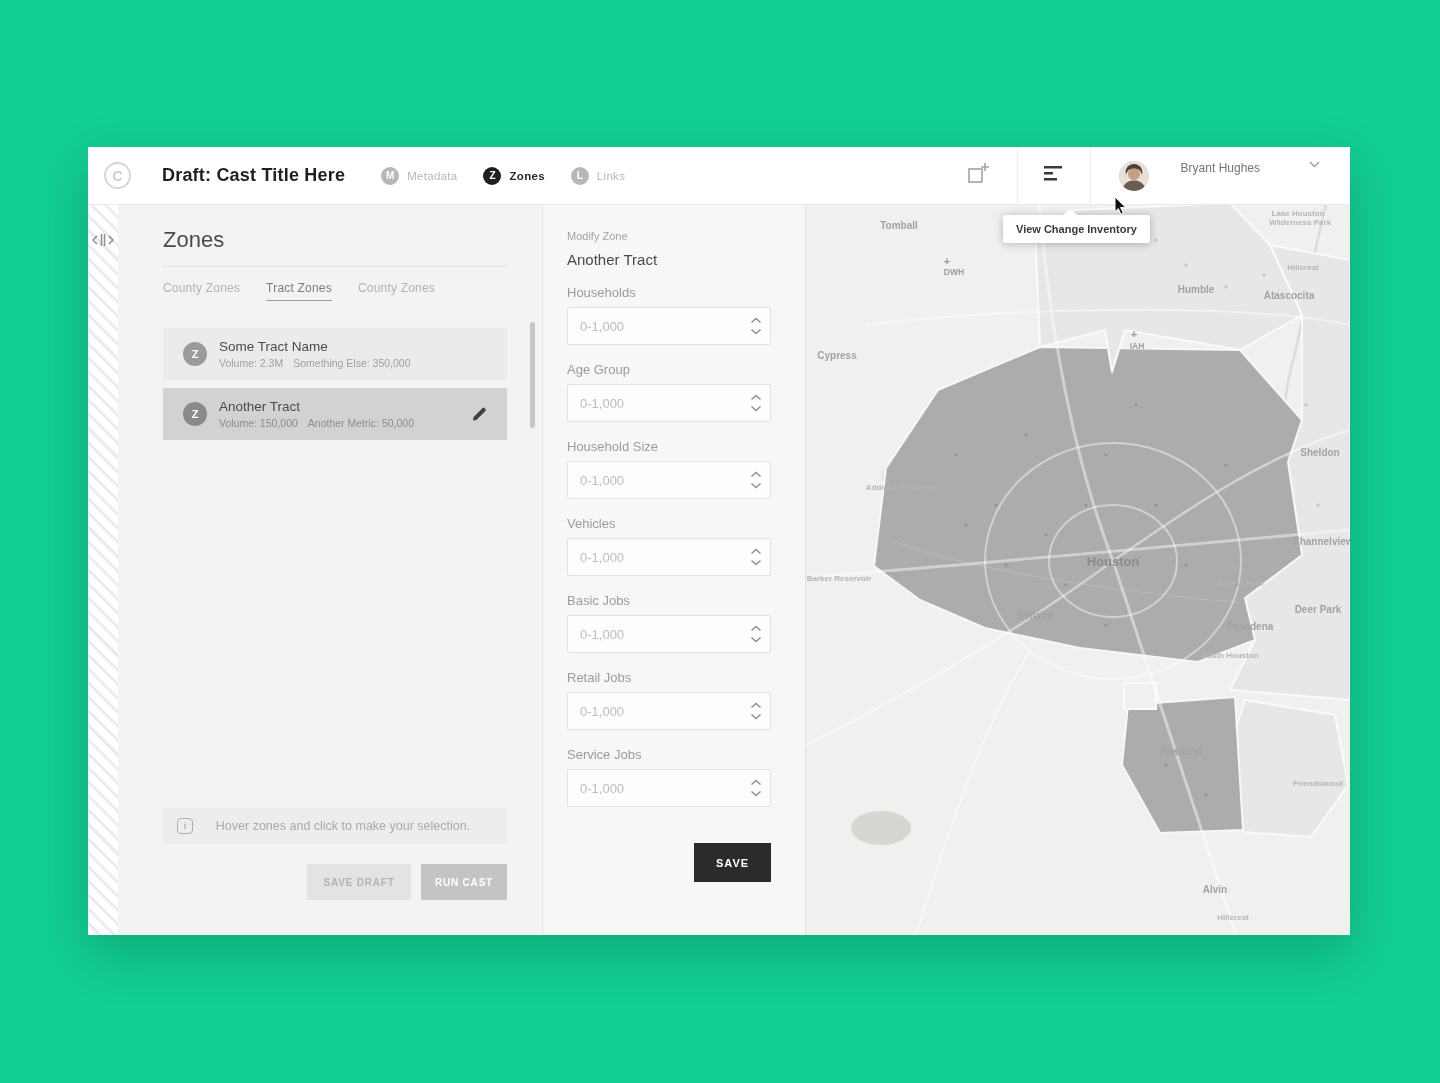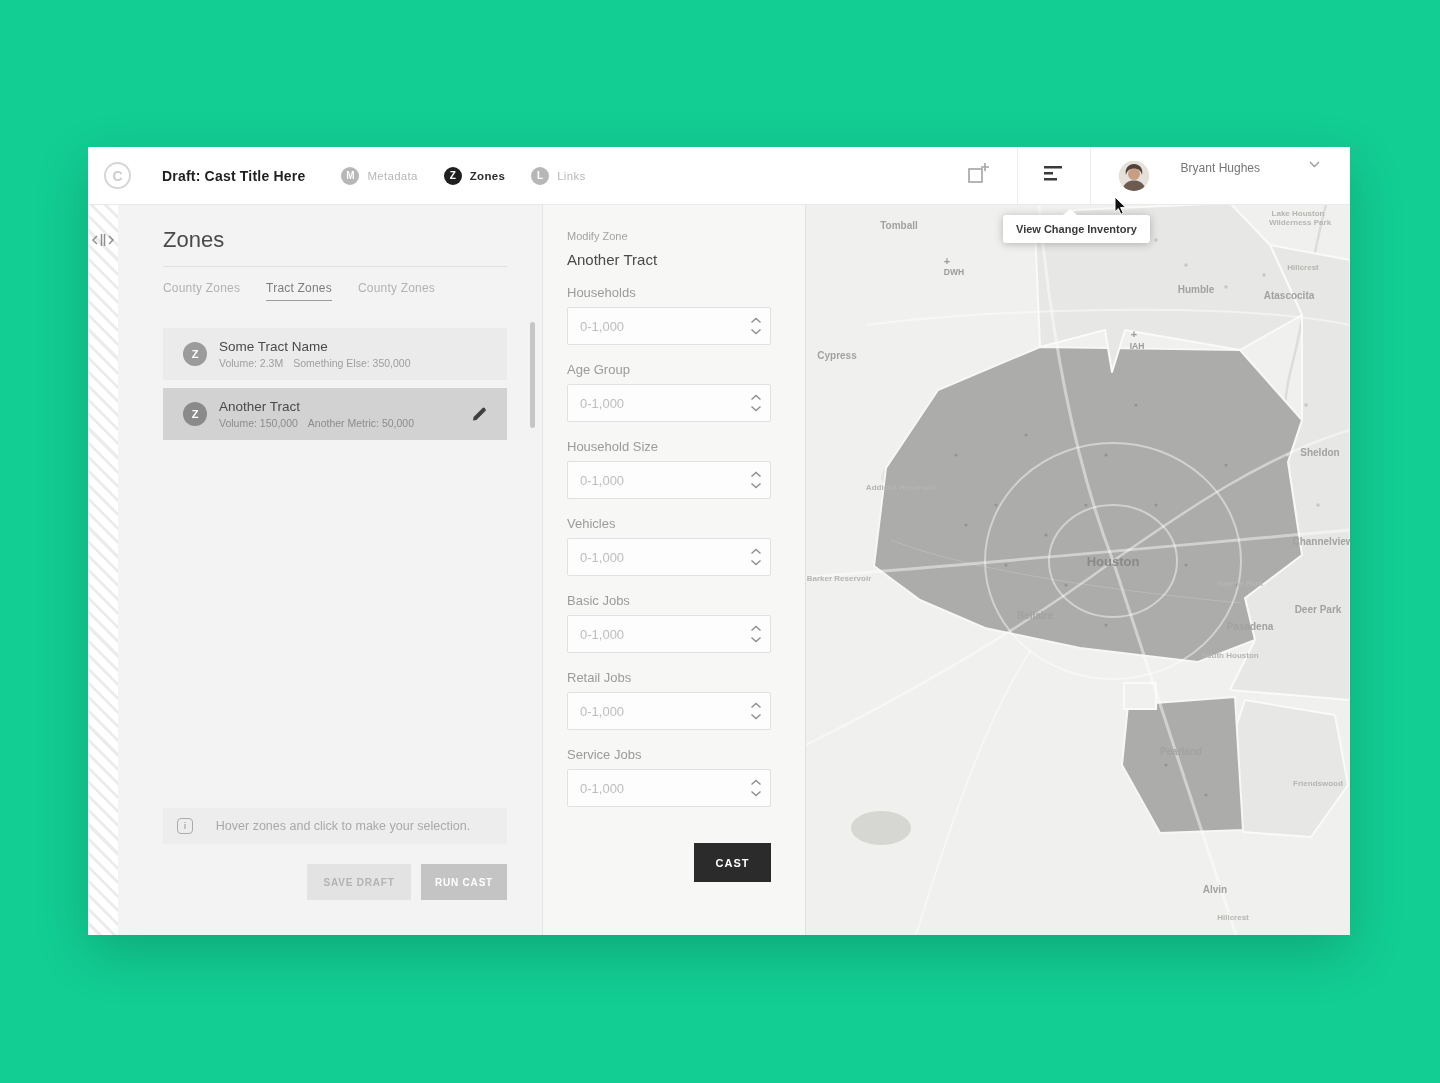--- a/index.html
+++ b/index.html
@@ -5,21 +5,21 @@
   * { margin:0; padding:0; box-sizing:border-box; font-family:"Liberation Sans", sans-serif; }
   html,body { width:1440px; height:1083px; overflow:hidden; }
   .page { position:relative; width:1440px; height:1083px; background:#12CE93; }
   .window { position:absolute; left:88px; top:147px; width:1262px; height:788px; background:#fff;
             box-shadow:0 18px 50px rgba(0,0,0,.18); }
 
   
   .topbar { position:relative; height:58px; display:flex; align-items:center; border-bottom:1px solid #EAEAEA; background:#fff; }
   .logo { margin-left:16px; width:27px; height:27px; border:2px solid #D6D6D6; border-radius:50%;
           display:flex; align-items:center; justify-content:center; font-size:14px; font-weight:700; color:#CDCDCD; }
-  .doc-title { margin-left:31px; font-size:14px; font-weight:700; color:#1F1F1F; letter-spacing:.2px; }
+  .doc-title { margin-left:31px; font-size:18px; font-weight:700; color:#1F1F1F; letter-spacing:.2px; }
   .stepper { margin-left:36px; display:flex; align-items:center; gap:26px; }
   .step { display:flex; align-items:center; gap:8px; cursor:pointer; }
   .step-dot { width:18px; height:18px; border-radius:50%; background:#B7B7B7; color:#fff; font-size:10px; font-weight:700;
               display:flex; align-items:center; justify-content:center; }
   .step-label { font-size:11.5px; color:#B7B7B7; letter-spacing:.3px; }
   .step.active .step-dot { background:#1F1F1F; }
   .step.active .step-label { color:#2B2B2B; font-weight:700; }
 
   .topbar-right { margin-left:auto; display:flex; align-items:center; height:100%; }
   .iconbox { height:100%; display:flex; align-items:center; justify-content:center; cursor:pointer; }
@@ -333,21 +333,21 @@
               <svg width="12" height="7" viewBox="0 0 12 7" fill="none">
                   <path d="M1.5 5.5 L6 1.5 L10.5 5.5" stroke="#8E8E8E" stroke-width="1.4"></path>
                 </svg>
               <svg width="12" height="7" viewBox="0 0 12 7" fill="none">
                   <path d="M1.5 1.5 L6 5.5 L10.5 1.5" stroke="#8E8E8E" stroke-width="1.4"></path>
                 </svg>
             </span>
           </div>
         </div>
 
-        <button class="btn-save">CAST</button>
+        <button class="btn-save">SAVE</button>
       </div>
 
       <div class="map">
         <svg width="544" height="730" viewBox="0 0 544 730">
           <rect width="544" height="730" fill="#F0F0EE"></rect>
 
           <g fill="none" stroke="#DCDCDA" stroke-width="2.5">
             <path d="M520,0 C505,55 498,115 486,160 C472,210 480,262 482,300"></path>
             <path d="M455,300 C470,330 480,360 492,400"></path>
           </g>

